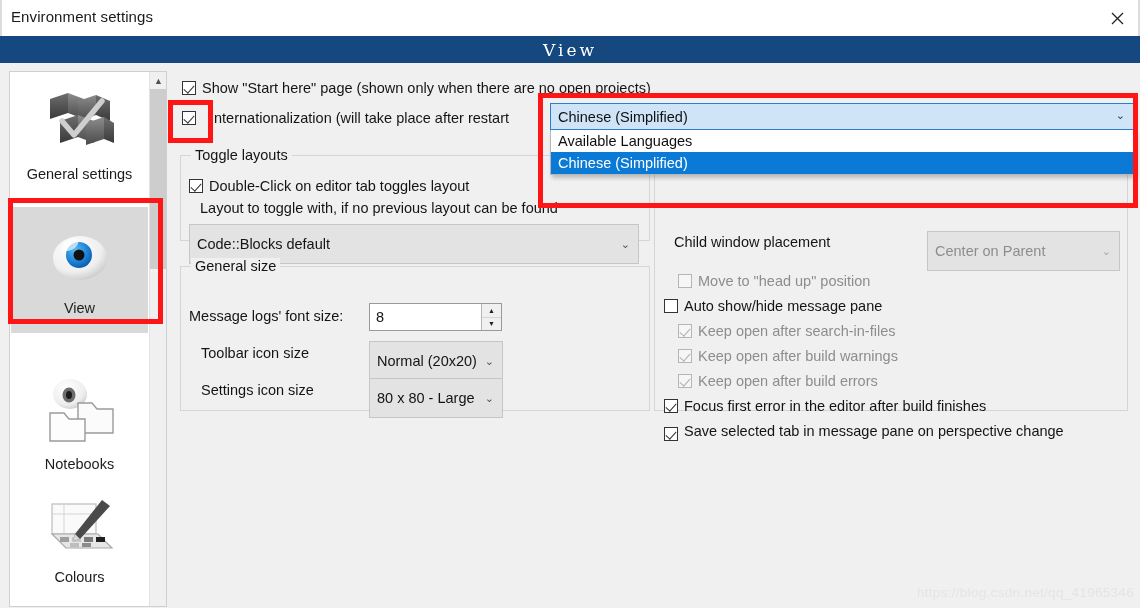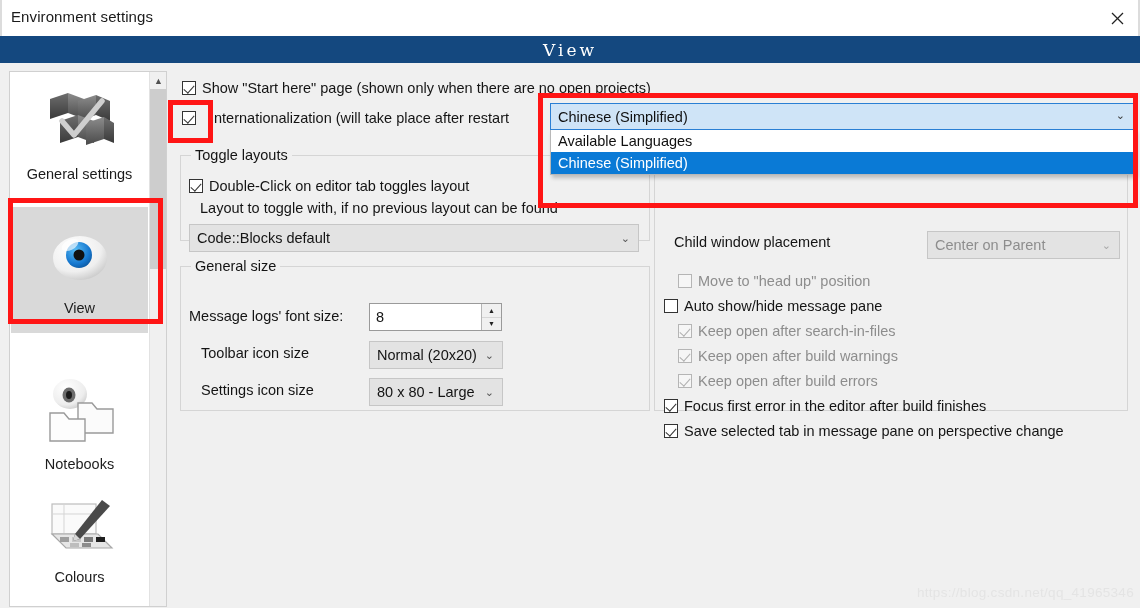--- a/index.html
+++ b/index.html
@@ -110,21 +110,21 @@
   .group > .g-title {
     position: absolute; top: -9px; left: 10px;
     background: #f0f0f0; padding: 0 4px;
     font-size: 14.5px; color: #141414;
   }
 
   .lbl-static { position: absolute; font-size: 14.5px; color: #141414; white-space: nowrap; }
 
   
   .combo {
-    position: absolute; height: 28px;
+    position: absolute; height: 40px;
     background: #e3e3e3; border: 1px solid #c6c6c6;
     display: flex; align-items: center;
     font-size: 14.5px; color: #141414; padding-left: 7px;
   }
   .combo .arw {
     position: absolute; right: 8px; top: 0; bottom: 0;
     display: flex; align-items: center; color: #555; font-size: 11px;
   }
   .combo.dis { color: #8d8d8d; }
   .combo.dis .arw { color: #a8a8a8; }
@@ -378,21 +378,21 @@
     <div class="chk disabled" style="left:508px; top:308px;">
       <div class="box dis checked"></div>
       <span class="lbl">Keep open after build errors</span>
     </div>
 
     <div class="chk" style="left:494px; top:333px;">
       <div class="box checked"></div>
       <span class="lbl">Focus first error in the editor after build finishes</span>
     </div>
 
-    <div class="chk" style="left:494px; top:358px;">
+    <div class="chk" style="left:494px; top:358px;align-items:flex-end;">
       <div class="box checked"></div>
       <span class="lbl">Save selected tab in message pane on perspective change</span>
     </div>
 
     <div class="dd-wrap" style="left:380px; top:40px; width:585px;">
       <div class="dd-field">
         <span>Chinese (Simplified)</span>
         <span class="arw">⌄</span>
       </div>
       <div class="dd-list">

